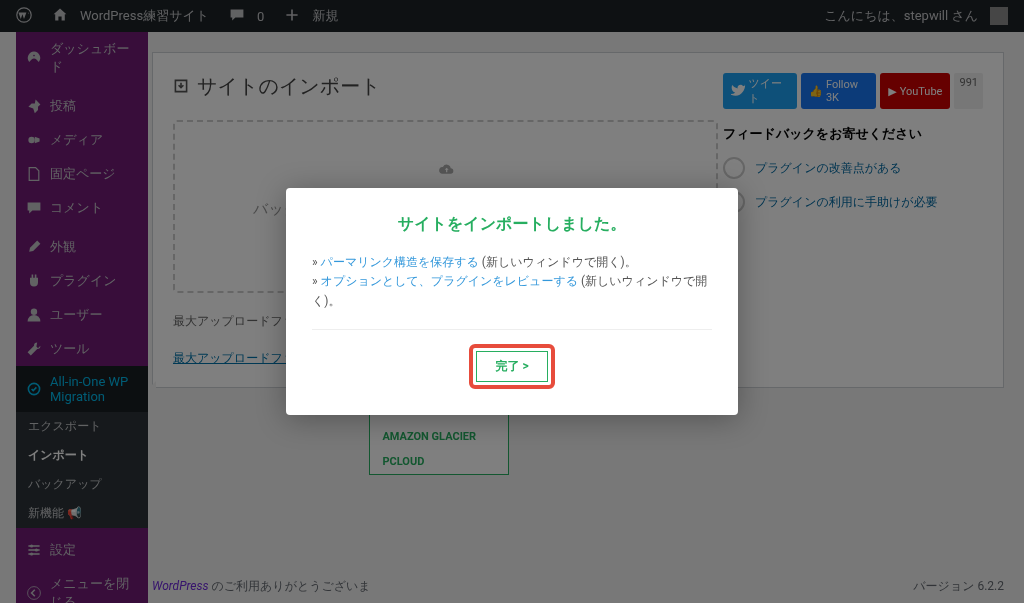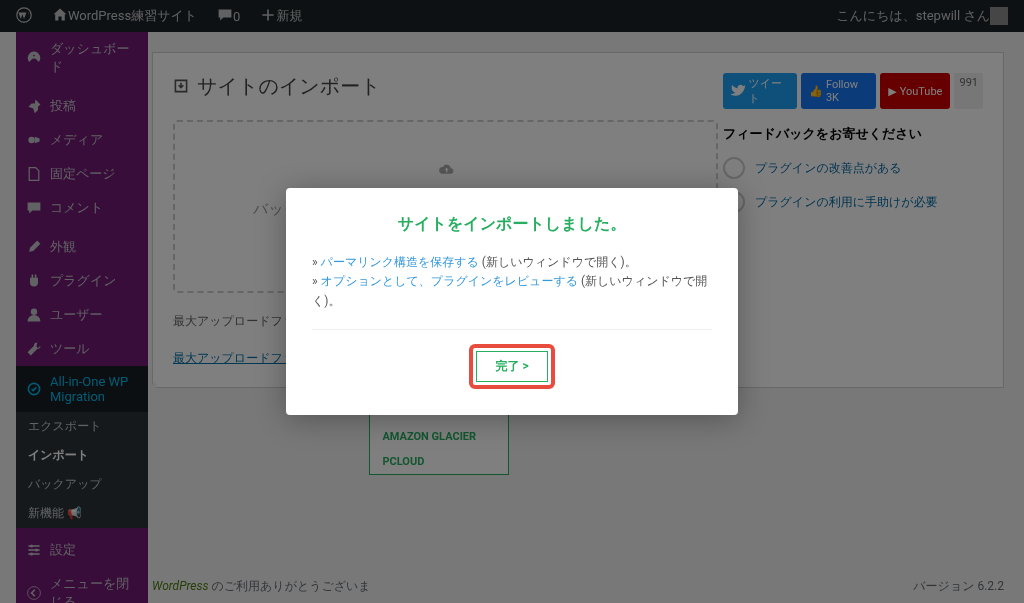--- a/index.html
+++ b/index.html
@@ -1,21 +1,21 @@
 <!DOCTYPE html>
 <html><head>
   <meta charset="utf-8">
   <style>
     * { margin: 0; padding: 0; box-sizing: border-box; }
     body { font-family: -apple-system, BlinkMacSystemFont, "Segoe UI", Roboto, sans-serif; font-size: 13px; background: #f1f1f1; width: 1024px; height: 603px; overflow: hidden; position: relative; }
     
     
     .topbar { background: #1d2327; color: #c3c4c7; height: 32px; display: flex; align-items: center; padding: 0 8px; font-size: 13px; }
     .topbar-left { display: flex; align-items: center; gap: 4px; }
-    .topbar-item { display: flex; align-items: center; gap: 0; padding: 0 8px; cursor: pointer; height: 32px; }
+    .topbar-item { display: flex; align-items: center; gap: 12px; padding: 0 8px; cursor: pointer; height: 32px; }
     .topbar-right { margin-left: auto; display: flex; align-items: center; gap: 4px; }
     .avatar { width: 18px; height: 18px; background: #8c8c8c; }
     
     
     .sidebar { position: absolute; left: 16px; top: 32px; width: 132px; background: #701a75; color: #c3c4c7; height: calc(100% - 32px); font-size: 13px; }
     .sidebar-item { display: flex; align-items: center; gap: 8px; padding: 8px 10px; cursor: pointer; }
     .sidebar-item .icon { width: 16px; height: 16px; display: inline-flex; align-items: center; justify-content: center; font-size: 16px; }
     .sidebar-sep { height: 5px; }
     .submenu { background: #2c3338; }
     .submenu-item { padding: 6px 12px; cursor: pointer; font-size: 12px; color: #c3c4c7; }
@@ -42,21 +42,21 @@
     .tw { background: #1da1f2; }
     .fb { background: #1877f2; }
     .yt { background: #cc0000; }
     .yt-count { background: #eee; color: #666; padding: 3px 5px; font-size: 11px; border-radius: 2px; }
     .feedback-heading { font-size: 13px; font-weight: bold; margin-bottom: 14px; }
     .feedback-strong { color: #000; }
     .feedback-item { display: flex; align-items: center; gap: 10px; margin-bottom: 12px; font-size: 12px; color: #0369a1; cursor: pointer; }
     .feedback-circle { width: 22px; height: 22px; border-radius: 50%; border: 2px solid #ccc; }
     
     .footer { position: absolute; bottom: 0; left: 132px; right: 0; padding: 8px 20px; color: #646970; font-size: 12px; display: flex; justify-content: space-between; }
-    .footer a { color: #4d7c0f; font-style: italic; }
+    .footer a { color: #6d28d9; font-style: italic; }
     
     
     .overlay { position: absolute; inset: 0; background: rgba(0,0,0,0.5); display: flex; align-items: center; justify-content: center; z-index: 100; }
     .modal { background: #fff; width: 452px; border-radius: 4px; padding: 26px; box-shadow: 0 4px 30px rgba(0,0,0,0.3); }
     .modal-title { color: #27ae60; font-size: 16px; font-weight: bold; text-align: center; margin-bottom: 18px; }
     .modal-body { font-size: 12px; color: #555; line-height: 1.6; }
     .modal-body a { color: #3498db; }
     .modal-hr { border: none; border-top: 1px solid #eee; margin: 18px 0 14px; }
     .modal-footer { text-align: center; font-weight: bold; }
     .done-btn-wrap { display: inline-block; border: 4px solid #e74c3c; border-radius: 6px; padding: 3px; }

